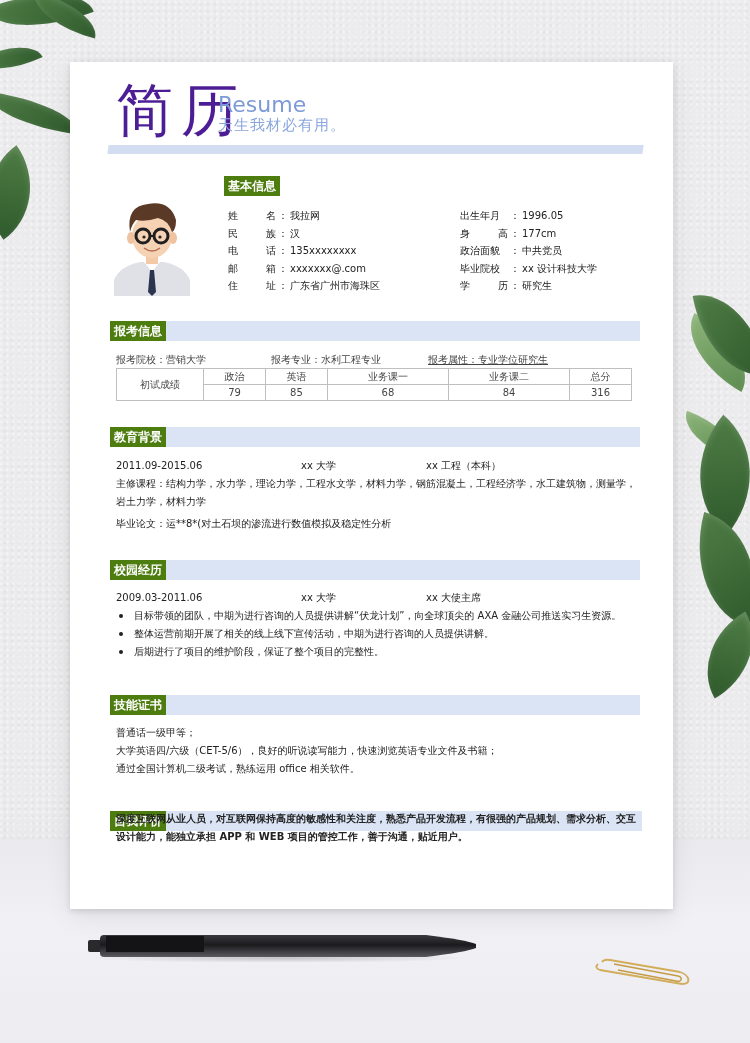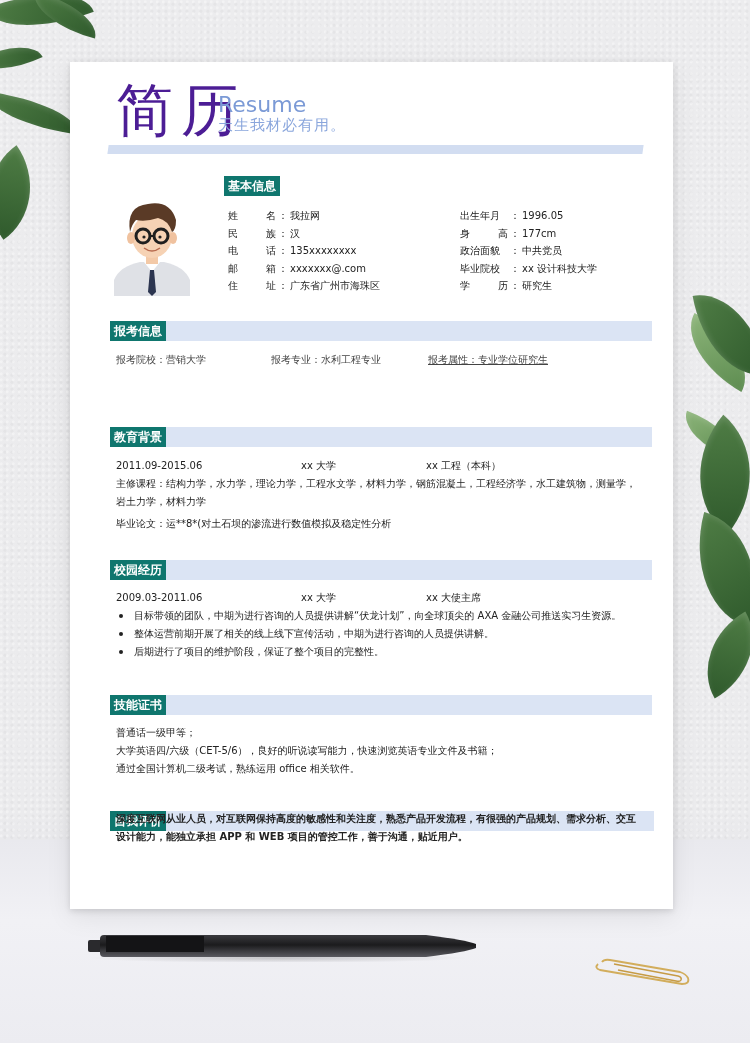--- a/index.html
+++ b/index.html
@@ -39,25 +39,25 @@
   }
   .slogan {
     position: absolute; left: 148px; top: 54px; font-size: 15px; color: #8aa6dc; letter-spacing: 1px;
   }
   .title-bar {
     position: absolute; left: 38px; top: 83px; width: 535px; height: 9px;
     background: #d2ddf1; transform: skewX(-8deg);
   }
 
   .section-tag {
-    display: inline-block; background: #0f766e; color: #fff; font-weight: bold;
+    display: inline-block; background: #4d7c0f; color: #fff; font-weight: bold;
     font-size: 12px; padding: 2px 4px; line-height: 16px;
   }
   .section-head {
-    position: absolute; left: 40px; width: 530px; height: 20px; background: #dbe4f4; padding-left: 12px;
+    position: absolute; left: 40px; width: 530px; height: 20px; background: #dbe4f4;
   }
   .section-head .section-tag { position: absolute; left: 0; top: 0; height: 16px; }
 
   .basic-tag { position: absolute; left: 154px; top: 114px; }
 
   .avatar { position: absolute; left: 40px; top: 130px; width: 84px; height: 104px; }
 
   .kv { position: absolute; font-size: 10px; color: #222; line-height: 17.5px; }
   .kv .row { display: flex; white-space: nowrap; }
   .kv .k { display: inline-block; }
@@ -222,20 +222,39 @@
   </div>
 
   <div class="section-head" style="top:259px;">
     <span class="section-tag">报考信息</span>
   </div>
   <div class="exam-line">
     <span style="left:0;">报考院校：营销大学</span>
     <span style="left:155px;">报考专业：水利工程专业</span>
     <span style="left:312px;text-decoration:underline;">报考属性：专业学位研究生</span>
   </div>
+  <table class="scores">
+    <tbody>
+        <tr>
+      <td rowspan="2" style="width:86px;">初试成绩</td>
+      <td>政治</td>
+      <td>英语</td>
+      <td>业务课一</td>
+      <td>业务课二</td>
+      <td>总分</td>
+    </tr>
+    <tr>
+      <td>79</td>
+      <td>85</td>
+      <td>68</td>
+      <td>84</td>
+      <td>316</td>
+    </tr>
+  </tbody>
+    </table>
 
   <div class="section-head" style="top:365px;">
     <span class="section-tag">教育背景</span>
   </div>
   <div class="body-text" style="top:395px;">
     <div class="line">
       <span class="col" style="left:0;">2011.09-2015.06</span>
       <span class="col" style="left:185px;">xx 大学</span>
       <span class="col" style="left:310px;">xx 工程（本科）</span>
     </div>

